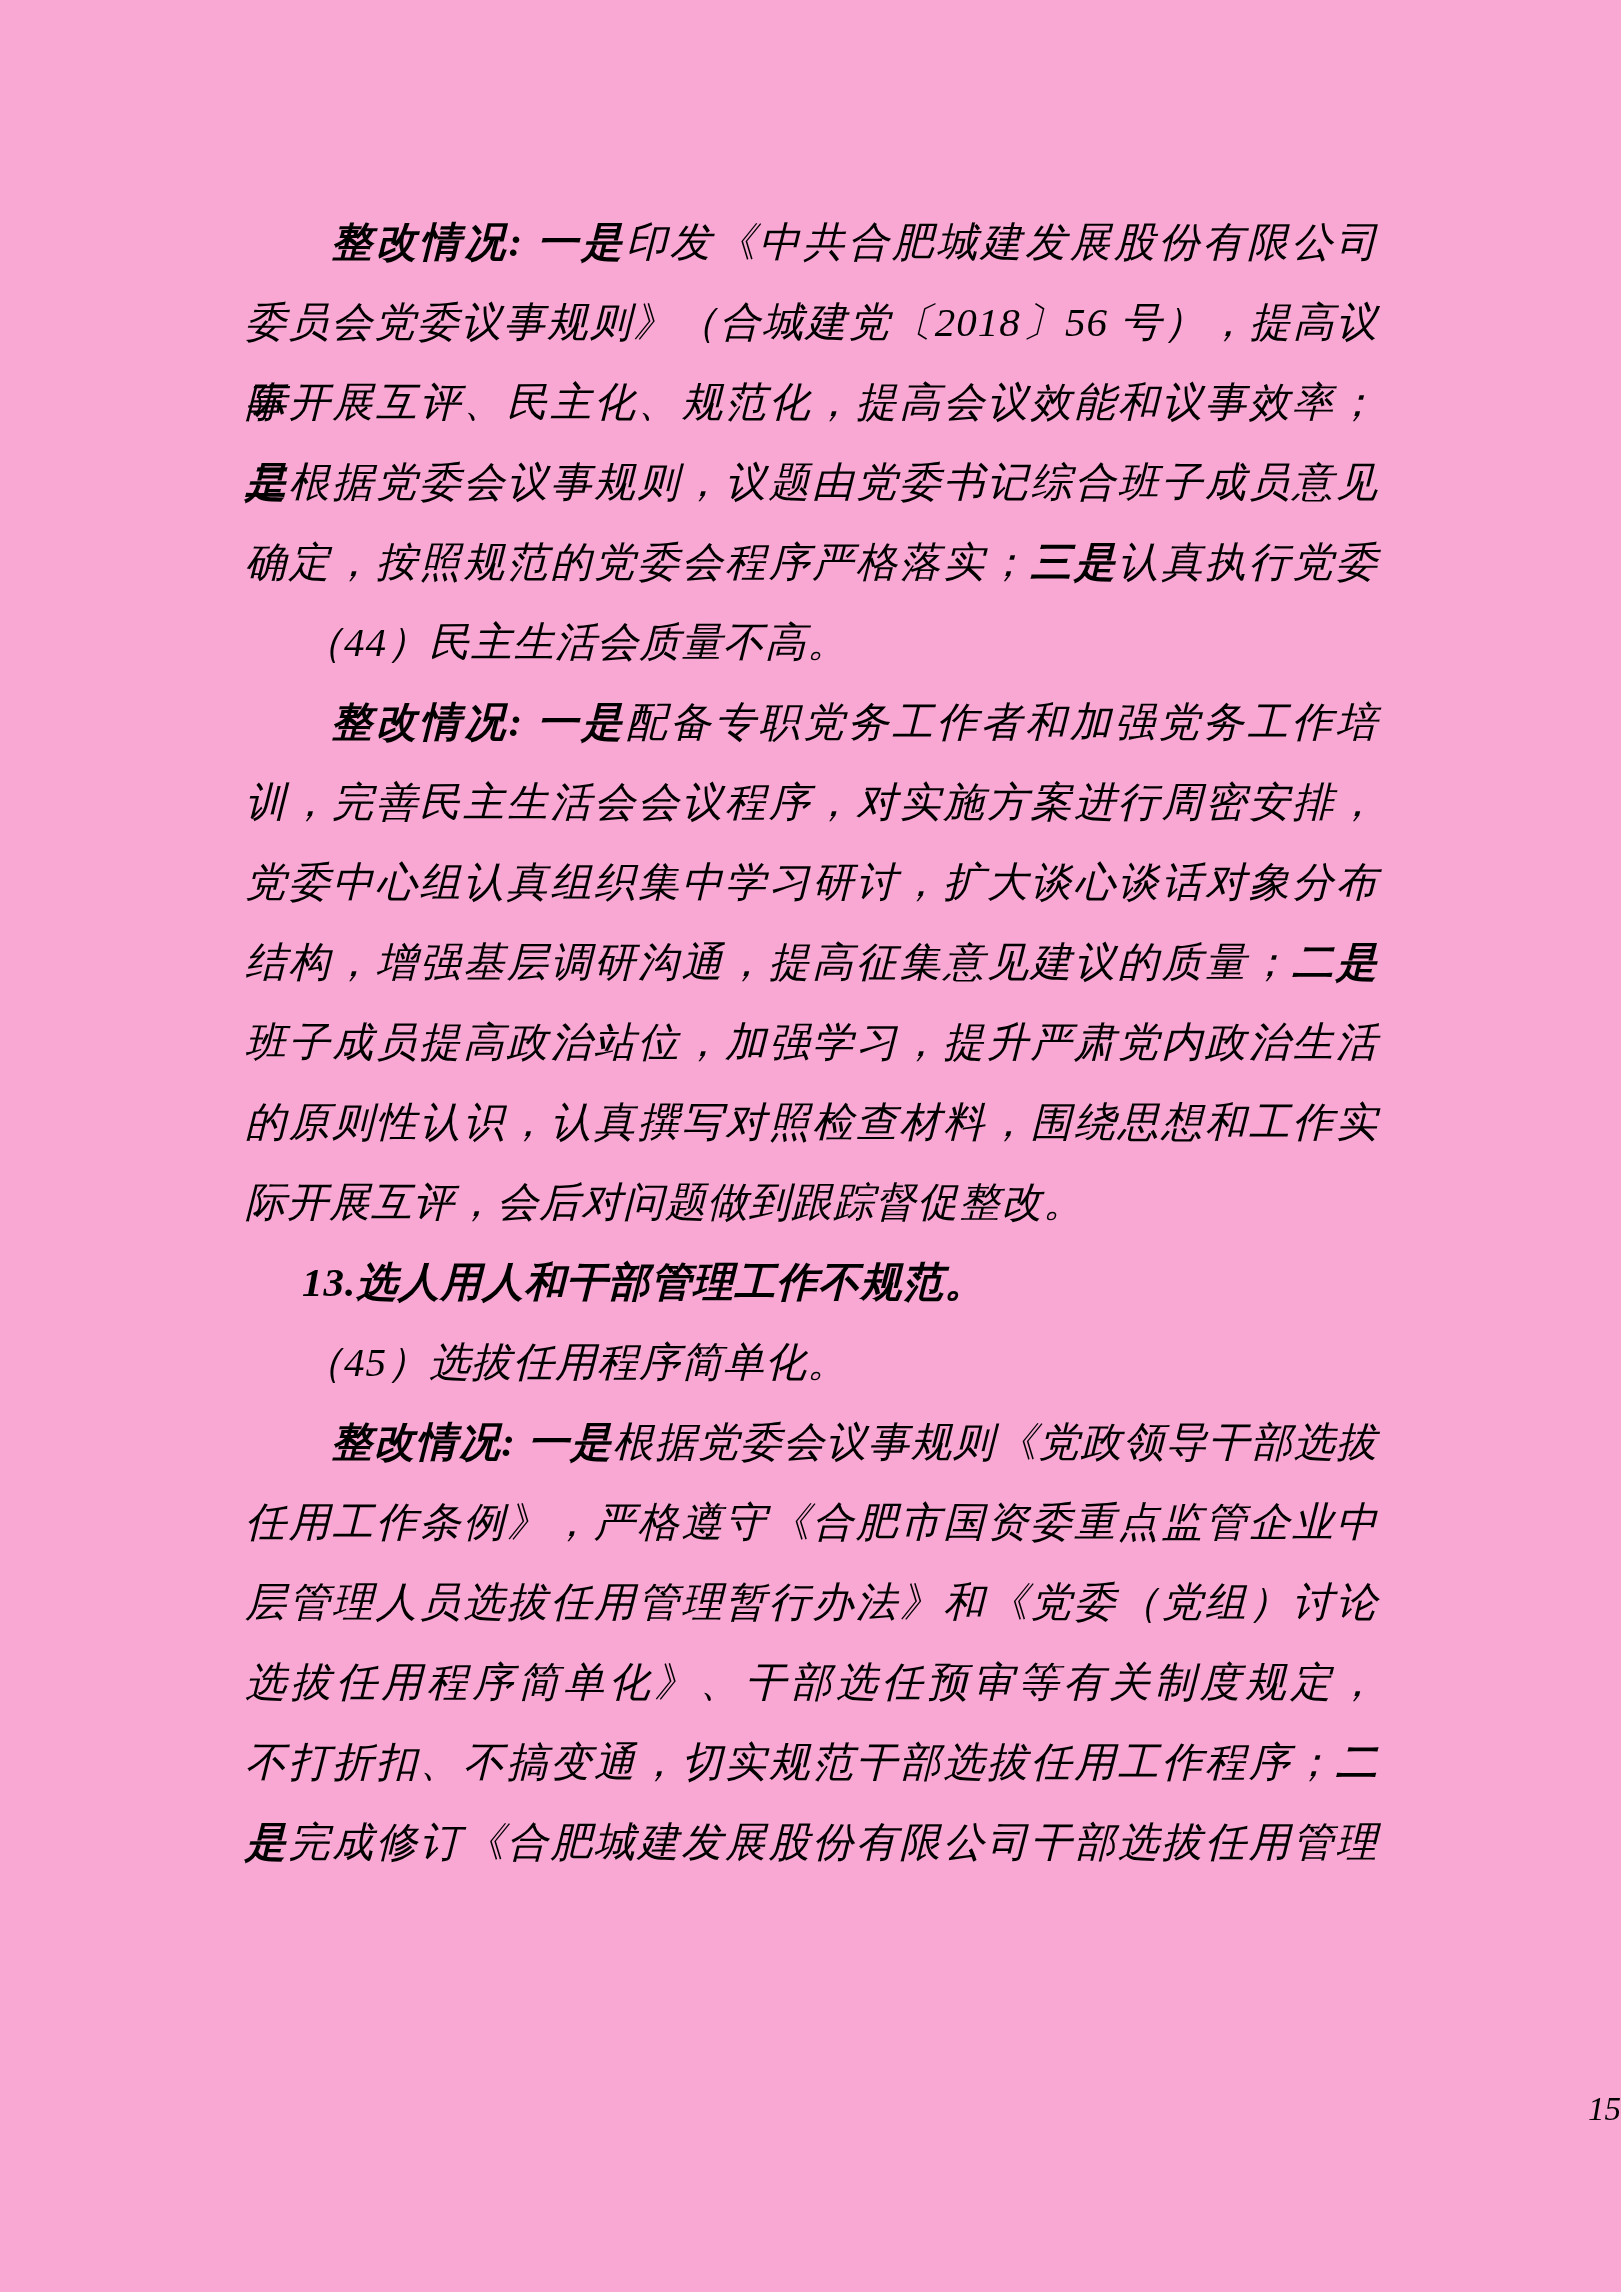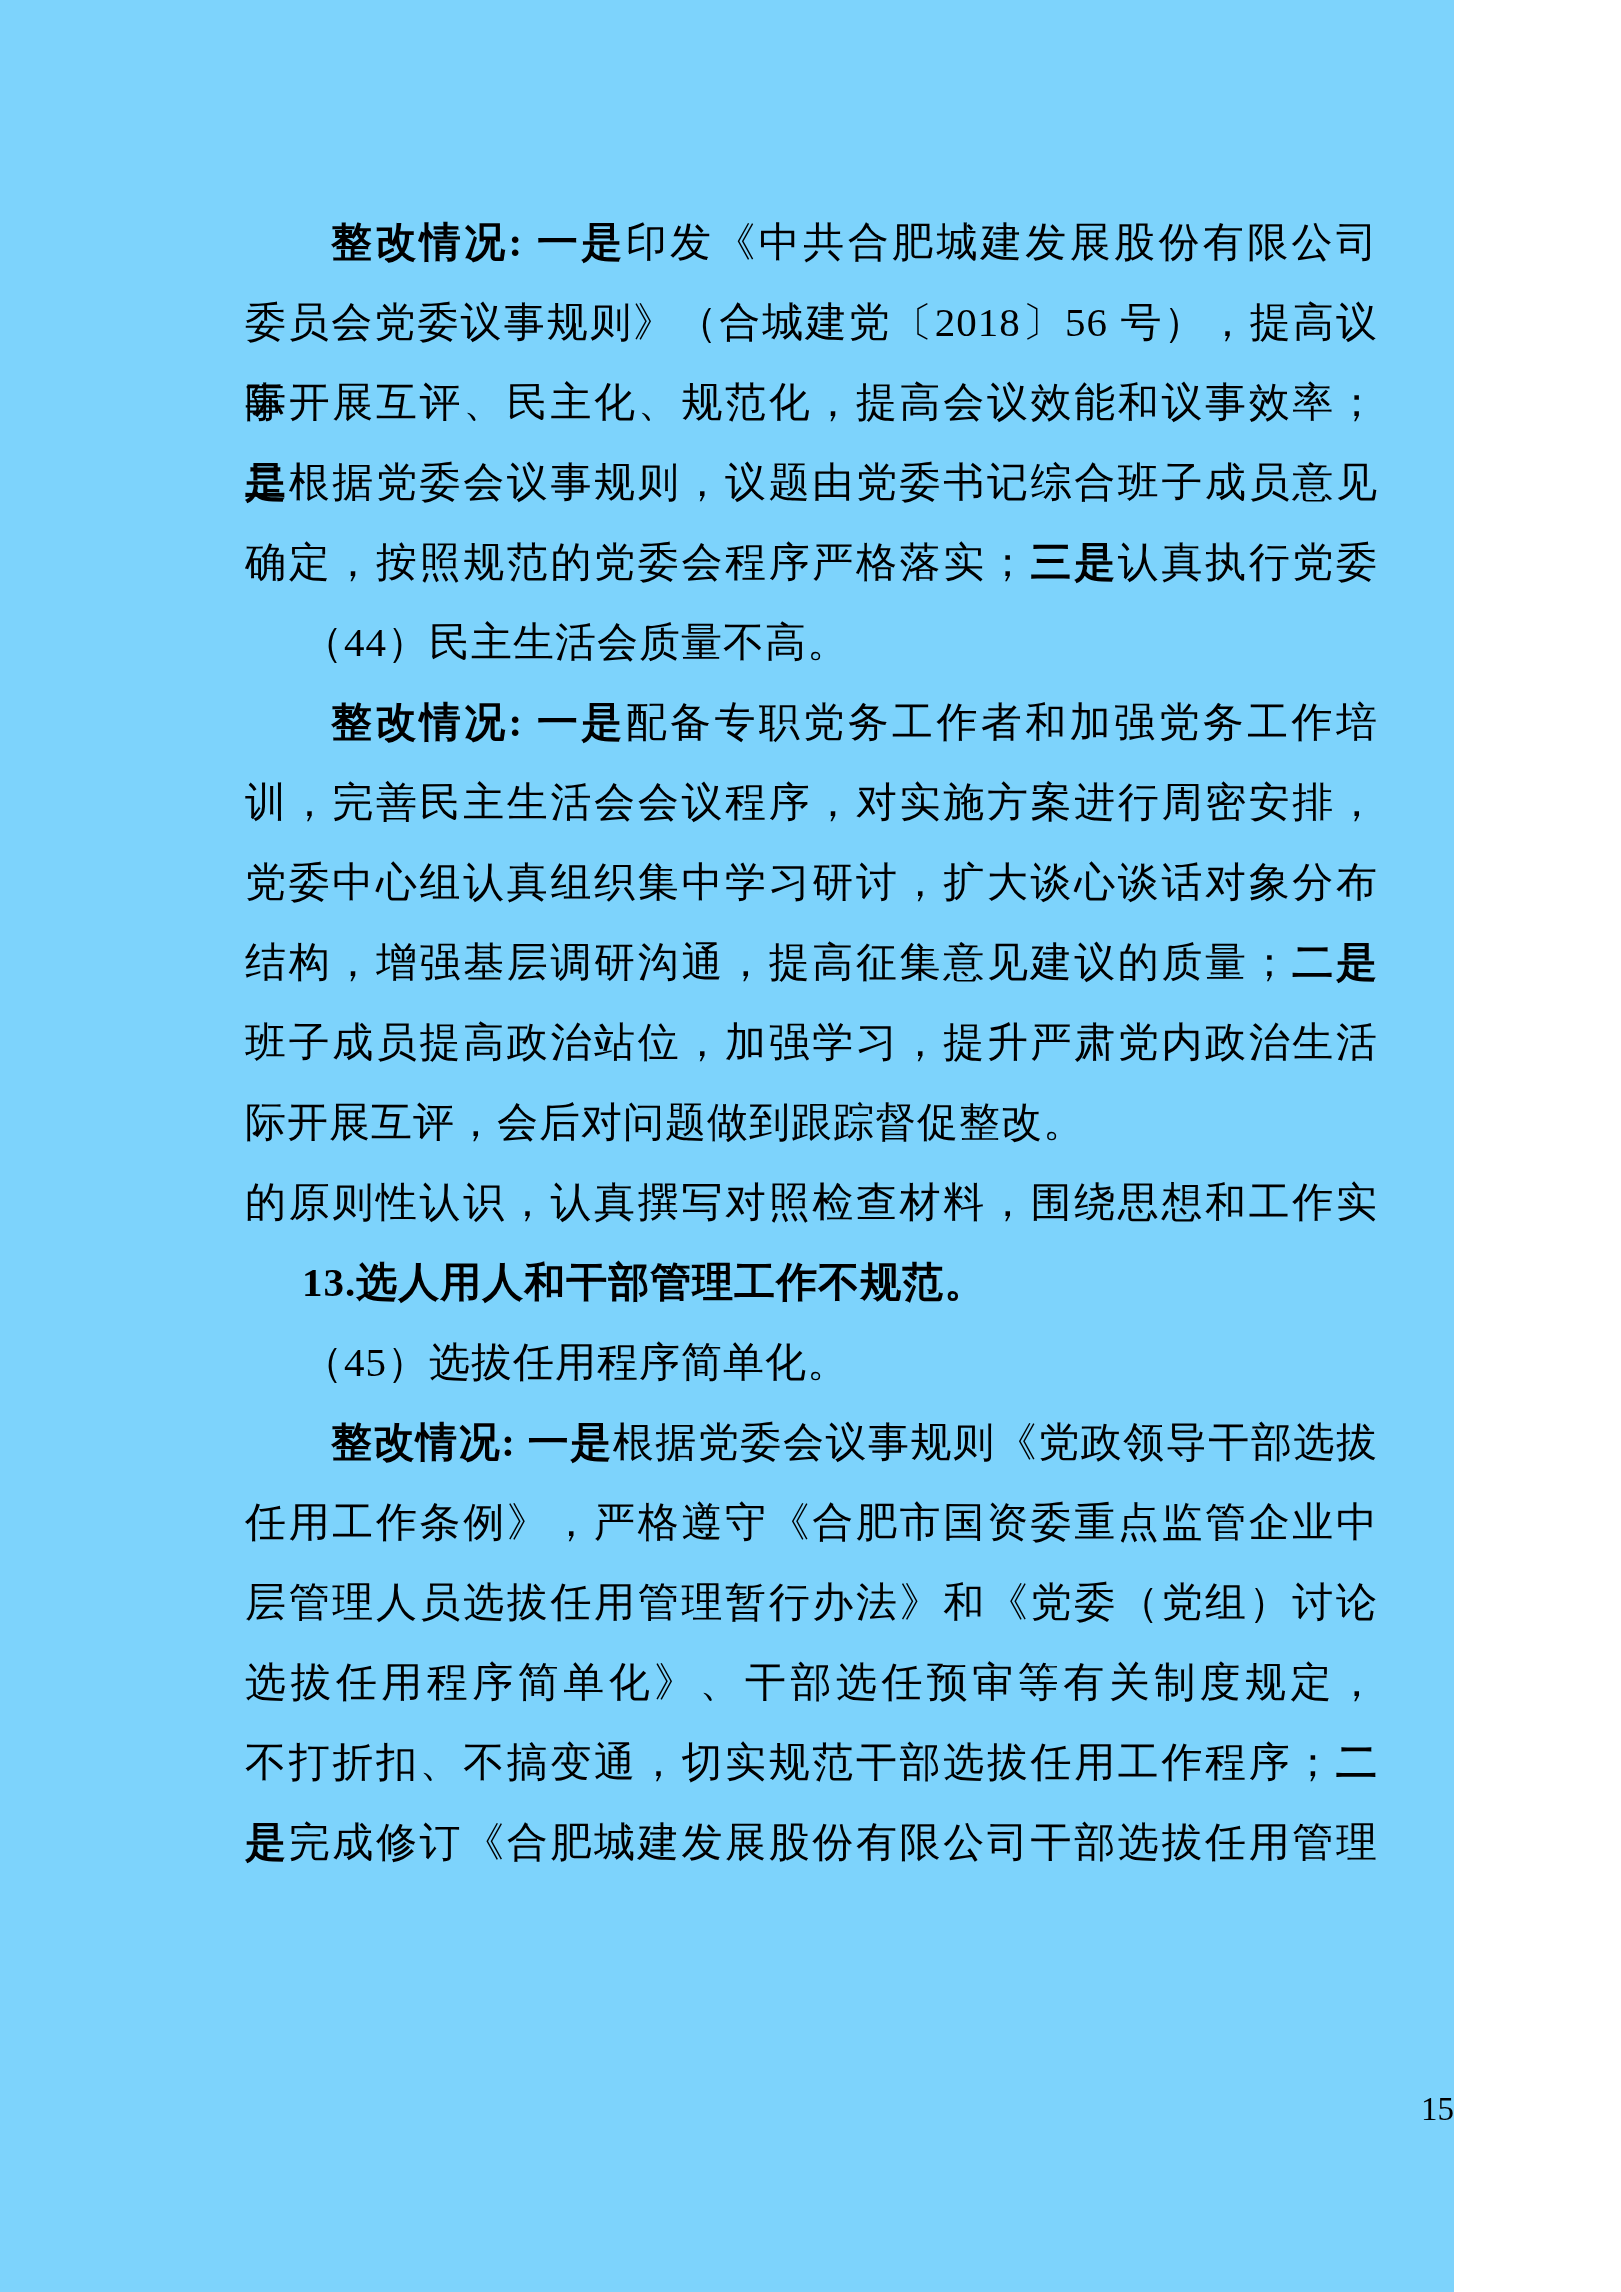--- a/index.html
+++ b/index.html
@@ -2,26 +2,27 @@
 <html><head>
 <meta charset="utf-8">
 <style>
   html, body {
     margin: 0;
     padding: 0;
     background: #ffffff;
   }
   .page {
     position: relative;
-    width: 1454px;
+    width: 1621px;
     height: 2293px;
-    background: #7dd3fc;
+    background: #f9a8d4;
     font-family: "Liberation Serif", "DejaVu Serif", serif;
     color: #000000;
     overflow: hidden;
+    font-style: italic;
   }
   .text-body {
     position: absolute;
     left: 245px;
     top: 202px;
     width: 1133px;
   }
   .line {
     height: 80px;
     line-height: 80px;
@@ -61,22 +62,22 @@
       <div class="line just"><span class="seg">委员会党委议事规则》（合城建党〔2018〕56 号），提高议事</span></div>
       <div class="line just"><span class="seg">际开展互评、民主化、规范化，提高会议效能和议事效率；</span><span class="seg b">二</span></div>
       <div class="line just"><span class="seg b">是</span><span class="seg">根据党委会议事规则，议题由党委书记综合班子成员意见</span></div>
       <div class="line just"><span class="seg">确定，按照规范的党委会程序严格落实；</span><span class="seg b">三是</span><span class="seg">认真执行党委</span></div>
       <div class="line ind-1"><span class="seg">（44）民主生活会质量不高。</span></div>
       <div class="line just ind-2"><span class="seg b">整改情况: 一是</span><span class="seg">配备专职党务工作者和加强党务工作培</span></div>
       <div class="line just"><span class="seg">训，完善民主生活会会议程序，对实施方案进行周密安排，</span></div>
       <div class="line just"><span class="seg">党委中心组认真组织集中学习研讨，扩大谈心谈话对象分布</span></div>
       <div class="line just"><span class="seg">结构，增强基层调研沟通，提高征集意见建议的质量；</span><span class="seg b">二是</span></div>
       <div class="line just"><span class="seg">班子成员提高政治站位，加强学习，提升严肃党内政治生活</span></div>
+      <div class="line just"><span class="seg">的原则性认识，认真撰写对照检查材料，围绕思想和工作实</span></div>
       <div class="line"><span class="seg">际开展互评，会后对问题做到跟踪督促整改。</span></div>
-      <div class="line just"><span class="seg">的原则性认识，认真撰写对照检查材料，围绕思想和工作实</span></div>
       <div class="line ind-1"><span class="seg b">13.选人用人和干部管理工作不规范。</span></div>
       <div class="line ind-1"><span class="seg">（45）选拔任用程序简单化。</span></div>
       <div class="line just ind-2"><span class="seg b">整改情况: 一是</span><span class="seg">根据党委会议事规则《党政领导干部选拔</span></div>
       <div class="line just"><span class="seg">任用工作条例》，严格遵守《合肥市国资委重点监管企业中</span></div>
       <div class="line just"><span class="seg">层管理人员选拔任用管理暂行办法》和《党委（党组）讨论</span></div>
       <div class="line just"><span class="seg">选拔任用程序简单化》、干部选任预审等有关制度规定，</span></div>
       <div class="line just"><span class="seg">不打折扣、不搞变通，切实规范干部选拔任用工作程序；</span><span class="seg b">二</span></div>
       <div class="line just"><span class="seg b">是</span><span class="seg">完成修订《合肥城建发展股份有限公司干部选拔任用管理</span></div>
     </div>
   <div class="page-number">15</div>

